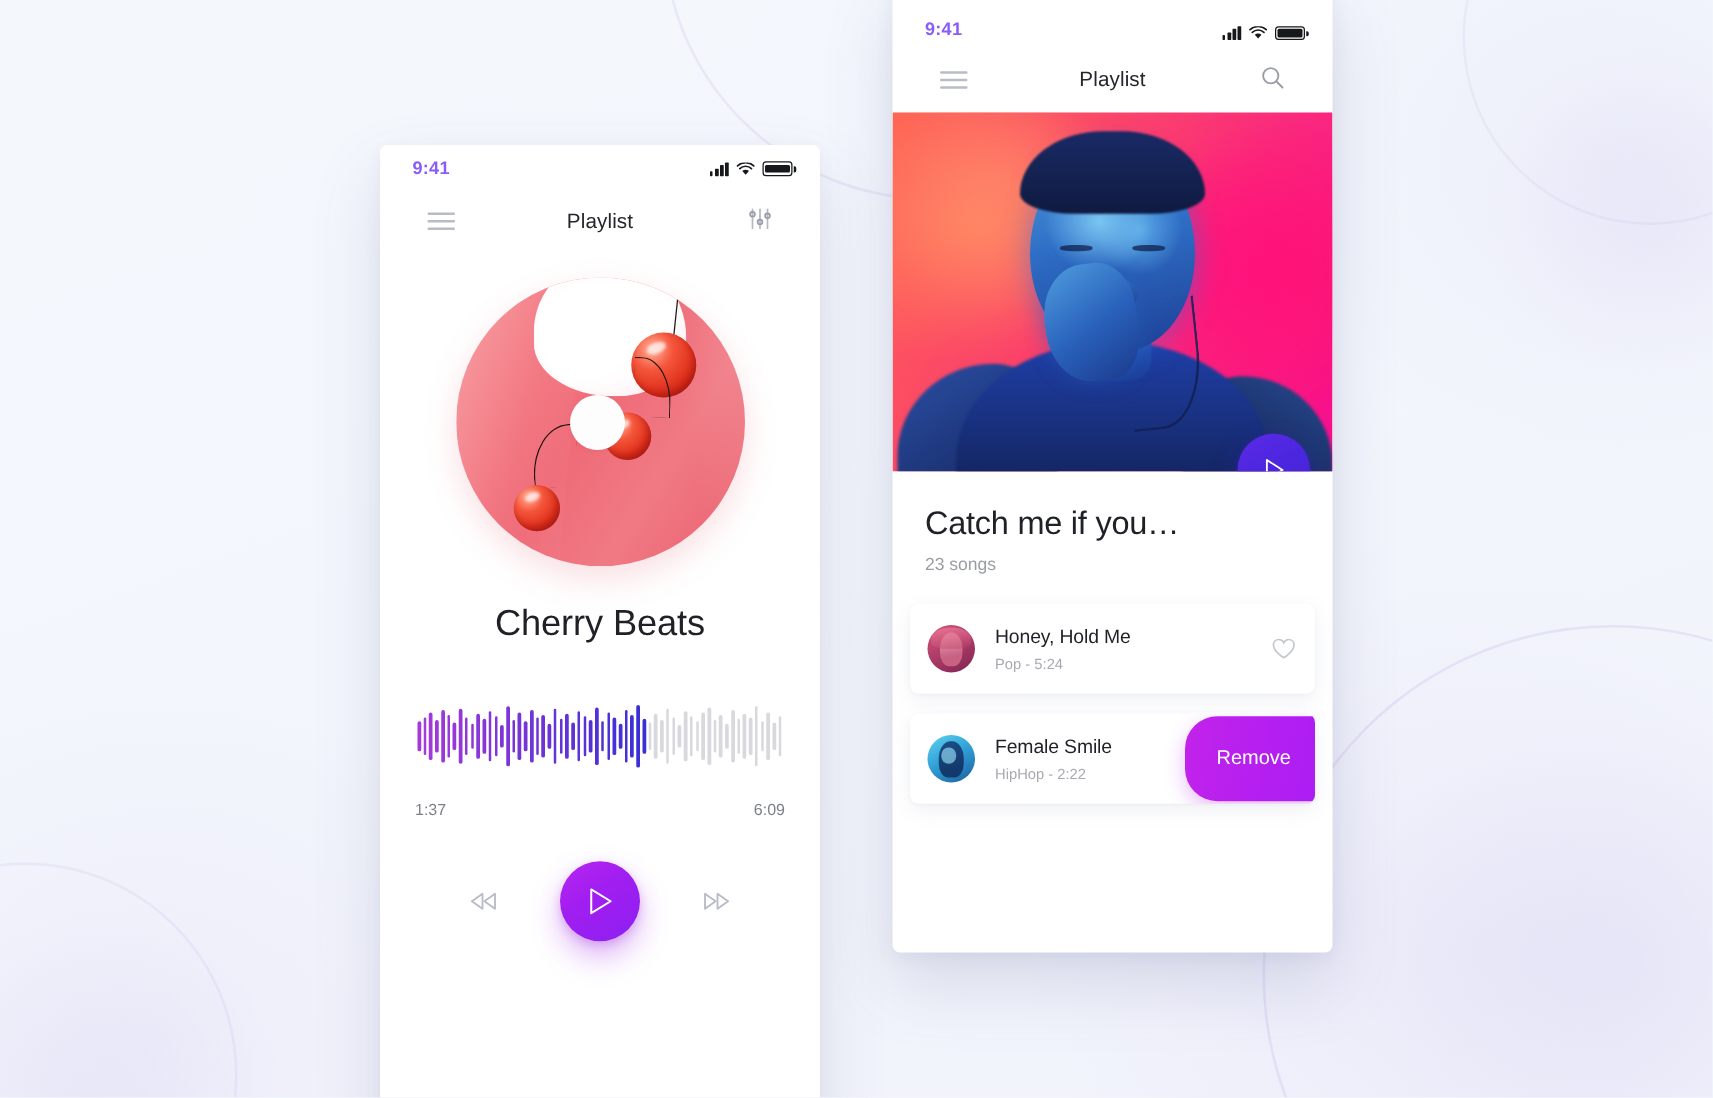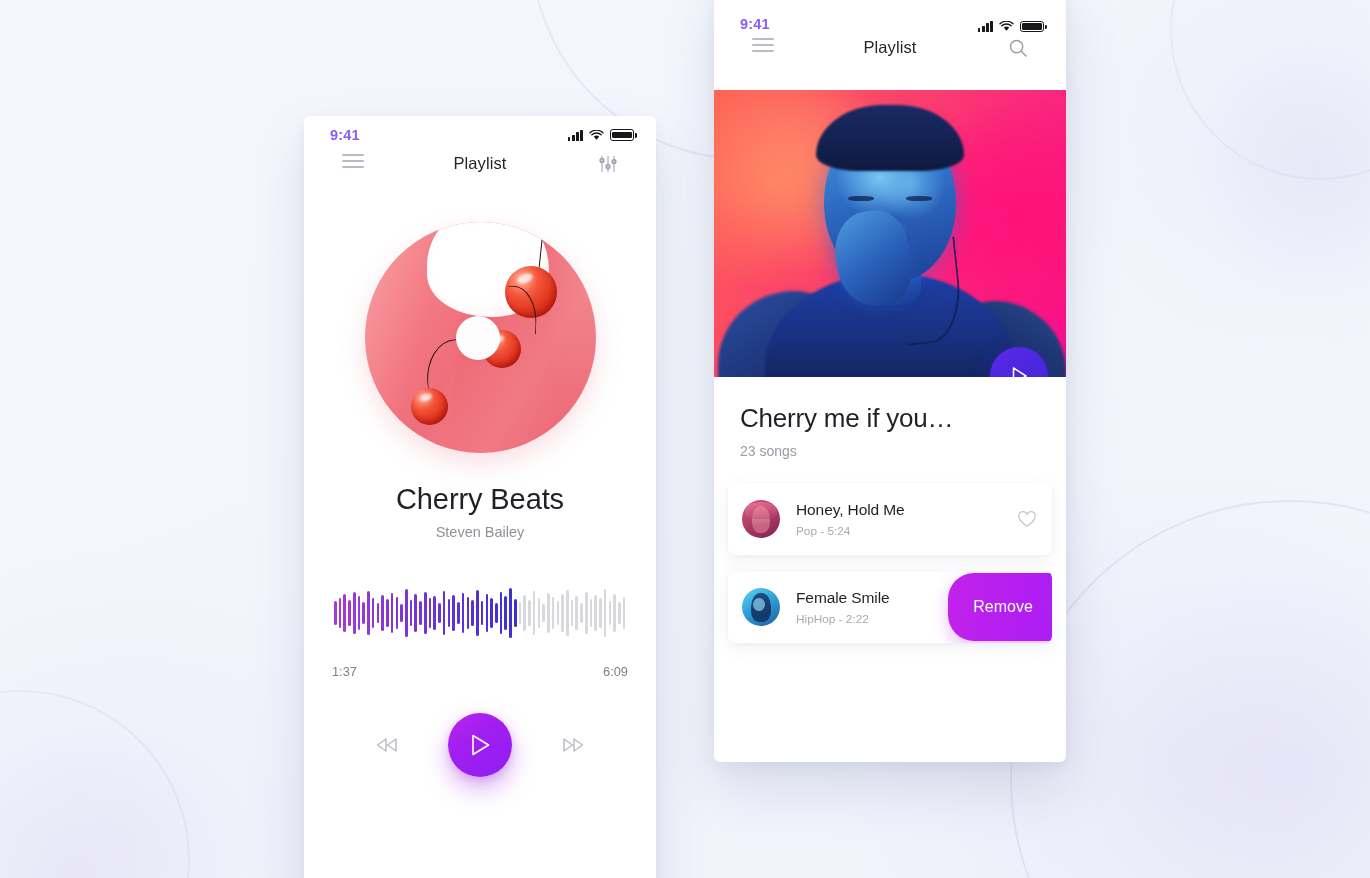--- a/index.html
+++ b/index.html
@@ -92,21 +92,21 @@
   }
   .batt::after {
     content: ""; position: absolute; right: -3.6px; top: 3.2px;
     width: 2px; height: 4.5px; background: #17181c; border-radius: 0 1.4px 1.4px 0;
   }
   .batt i { display: block; height: 100%; width: 100%; background: #17181c; border-radius: 1.2px; }
 
   
   .navbar {
     height: 46px;
-    display: flex; 
+    display: flex; align-items: center;
     padding: 0 38px;
     position: relative;
   }
   .nav-title {
     position: absolute; left: 0; right: 0; text-align: center;
     font-size: 16.5px; color: #24262c; letter-spacing: .1px;
   }
   .nav-btn { position: relative; z-index: 2; cursor: pointer; }
   .nav-btn.right { margin-left: auto; }
 
@@ -512,21 +512,20 @@
         <div class="cherry c3">
           <div class="stem"></div>
             <div class="ball"></div>
             <div class="gloss"></div>
         </div>
         <div class="hole"></div>
       </div>
     </div>
 
     <div class="track-title">Cherry Beats</div>
-    <div class="track-artist">Steven Bailey</div>
 
     <div class="wave-wrap" id="waveform">
         <div class="wave-bar" style="height: 24px; background: rgb(168, 57, 217);"></div>
         <div class="wave-bar" style="height: 30px; background: rgb(165, 57, 217);"></div>
         <div class="wave-bar" style="height: 38px; background: rgb(162, 56, 217);"></div>
         <div class="wave-bar" style="height: 26px; background: rgb(159, 56, 217);"></div>
         <div class="wave-bar" style="height: 42px; background: rgb(156, 56, 217);"></div>
         <div class="wave-bar" style="height: 34px; background: rgb(154, 56, 217);"></div>
         <div class="wave-bar" style="height: 22px; background: rgb(151, 55, 217);"></div>
         <div class="wave-bar" style="height: 44px; background: rgb(148, 55, 216);"></div>
@@ -673,21 +672,21 @@
         <div class="cord"></div>
       </div>
       <div class="hero-fab">
         <svg width="22" height="24" viewBox="0 0 22 24">
           <path d="M5.5 4 L18 12 L5.5 20 Z" fill="none" stroke="#ffffff" stroke-width="1.5" stroke-linejoin="round"></path>
         </svg>
       </div>
     </div>
 
     <div class="pl-head">
-      <div class="pl-title">Cherry me if you…</div>
+      <div class="pl-title">Catch me if you…</div>
       <div class="pl-count">23 songs</div>
     </div>
 
     <div class="song-list">
 
       <div class="song-card">
         <div class="avatar av1"></div>
         <div class="song-meta">
           <div class="song-name">Honey, Hold Me</div>
           <div class="song-sub">Pop - 5:24</div>

